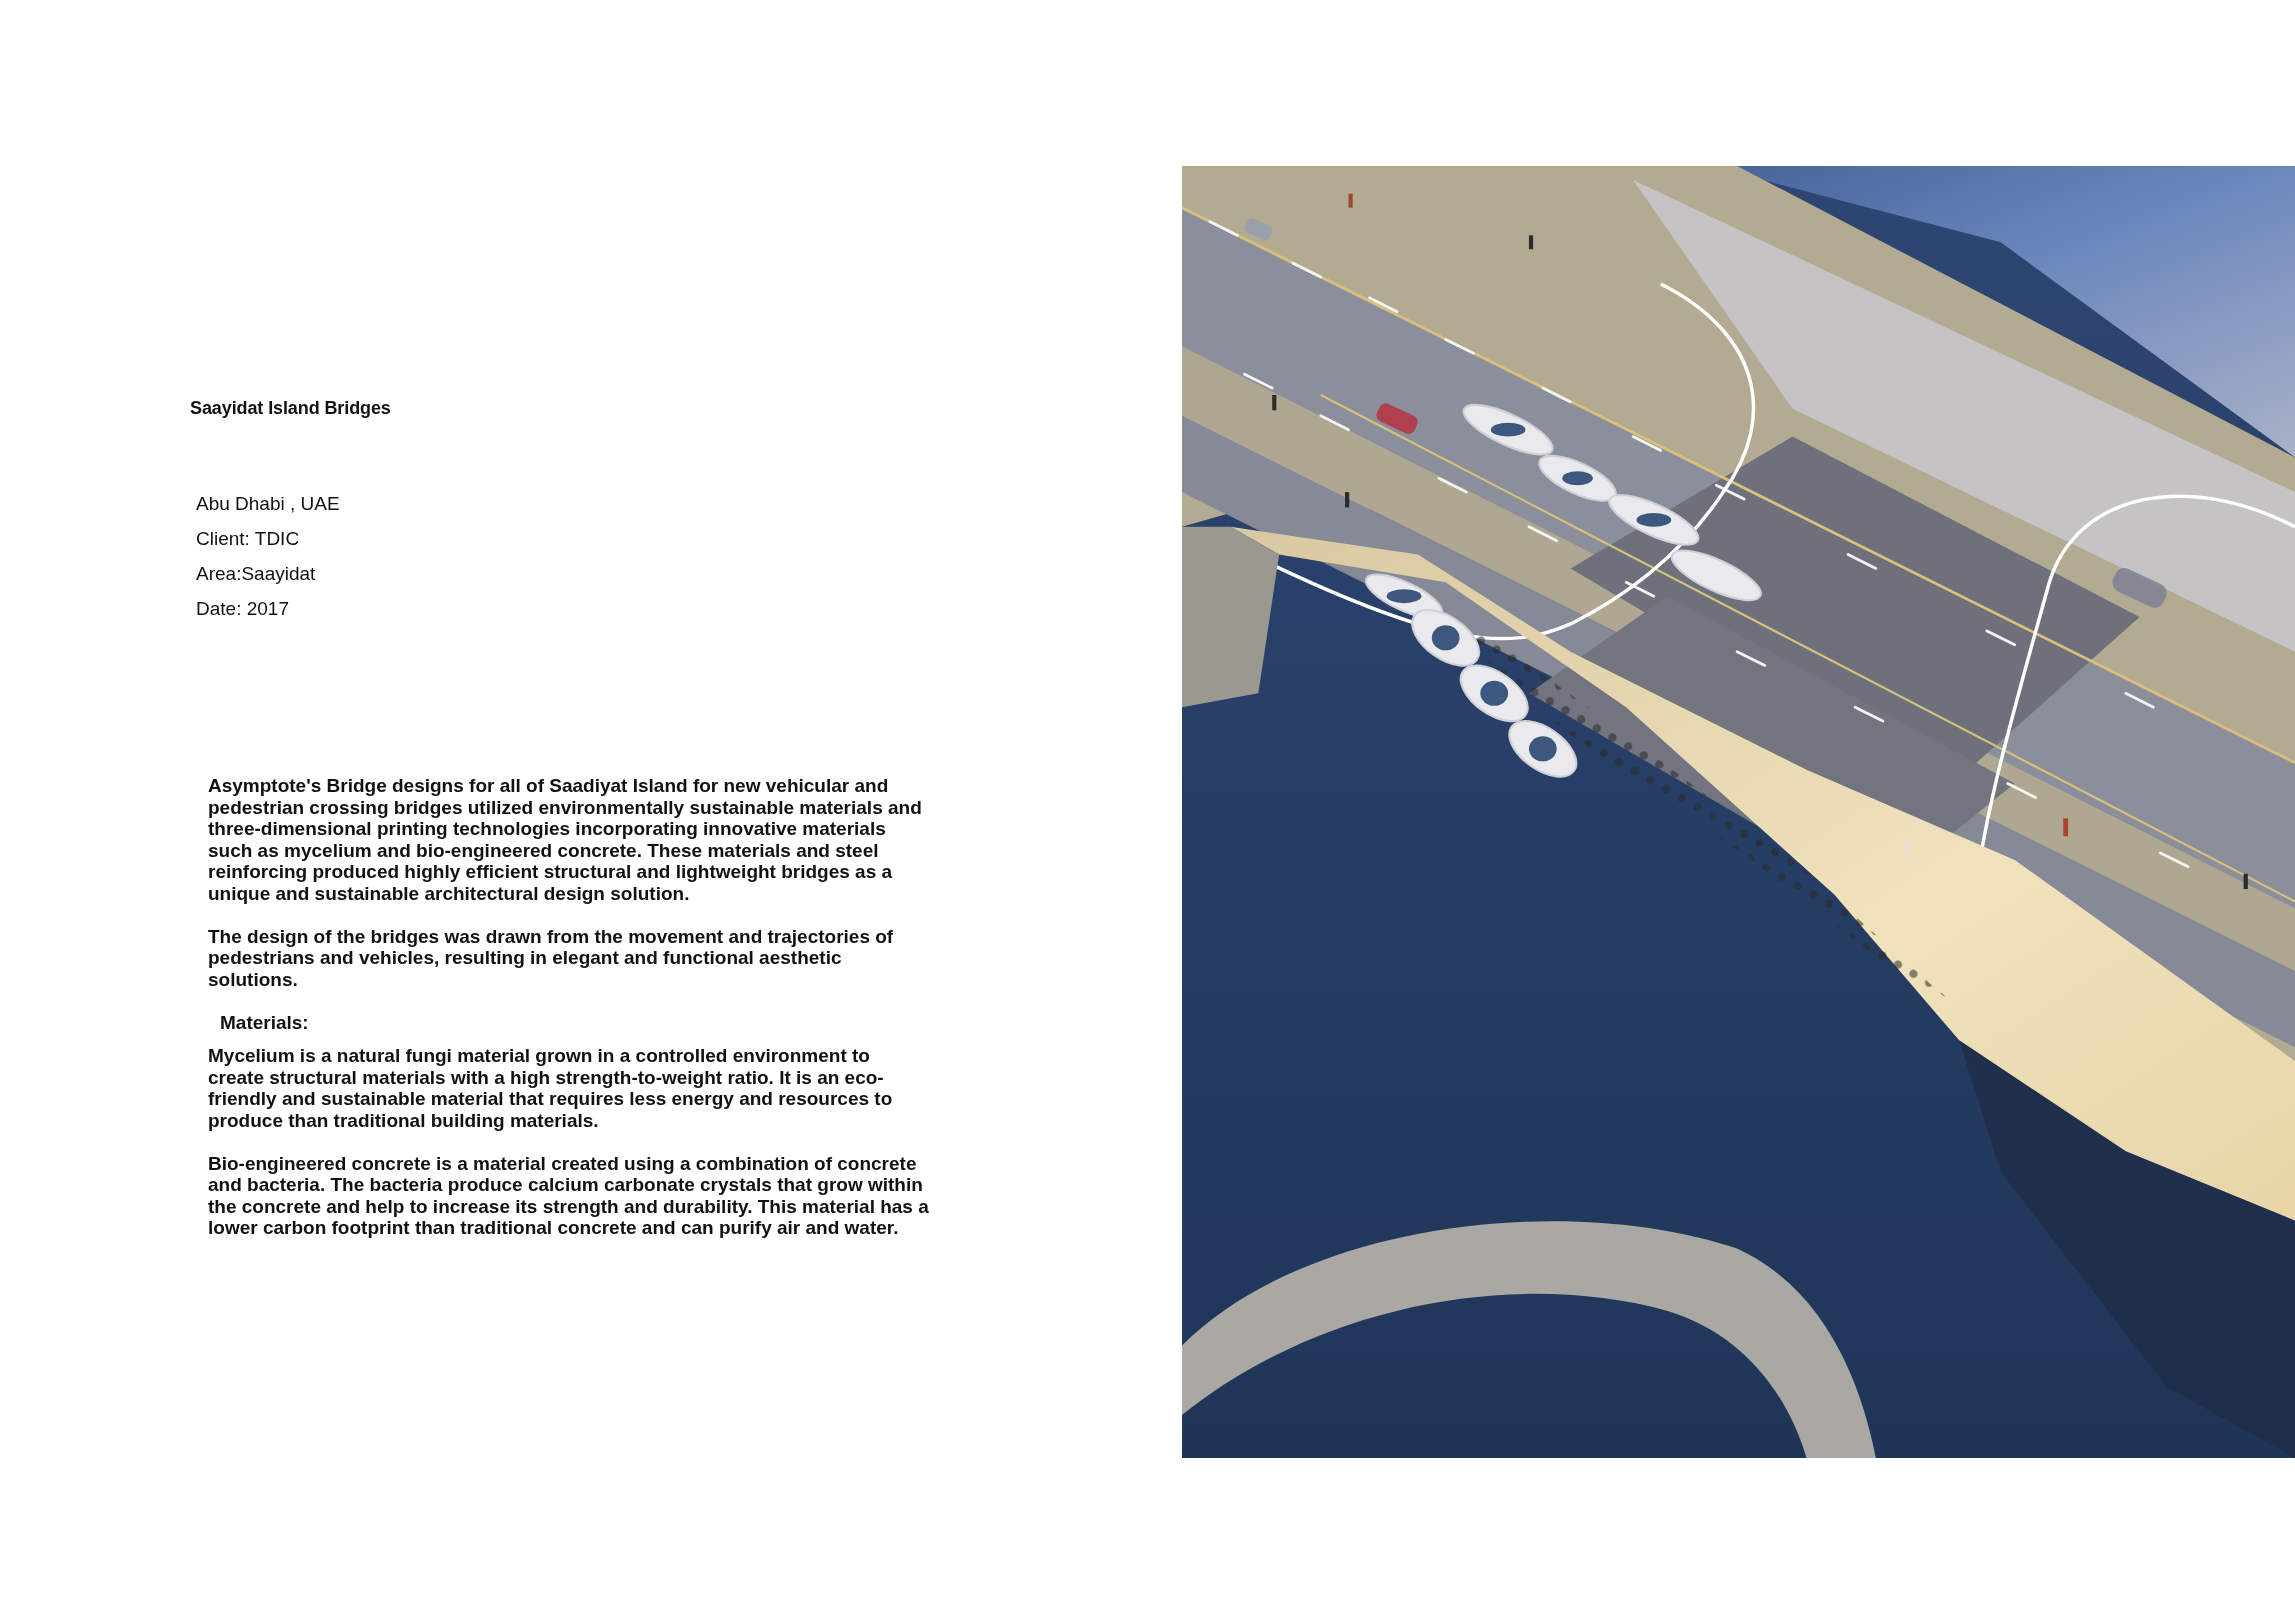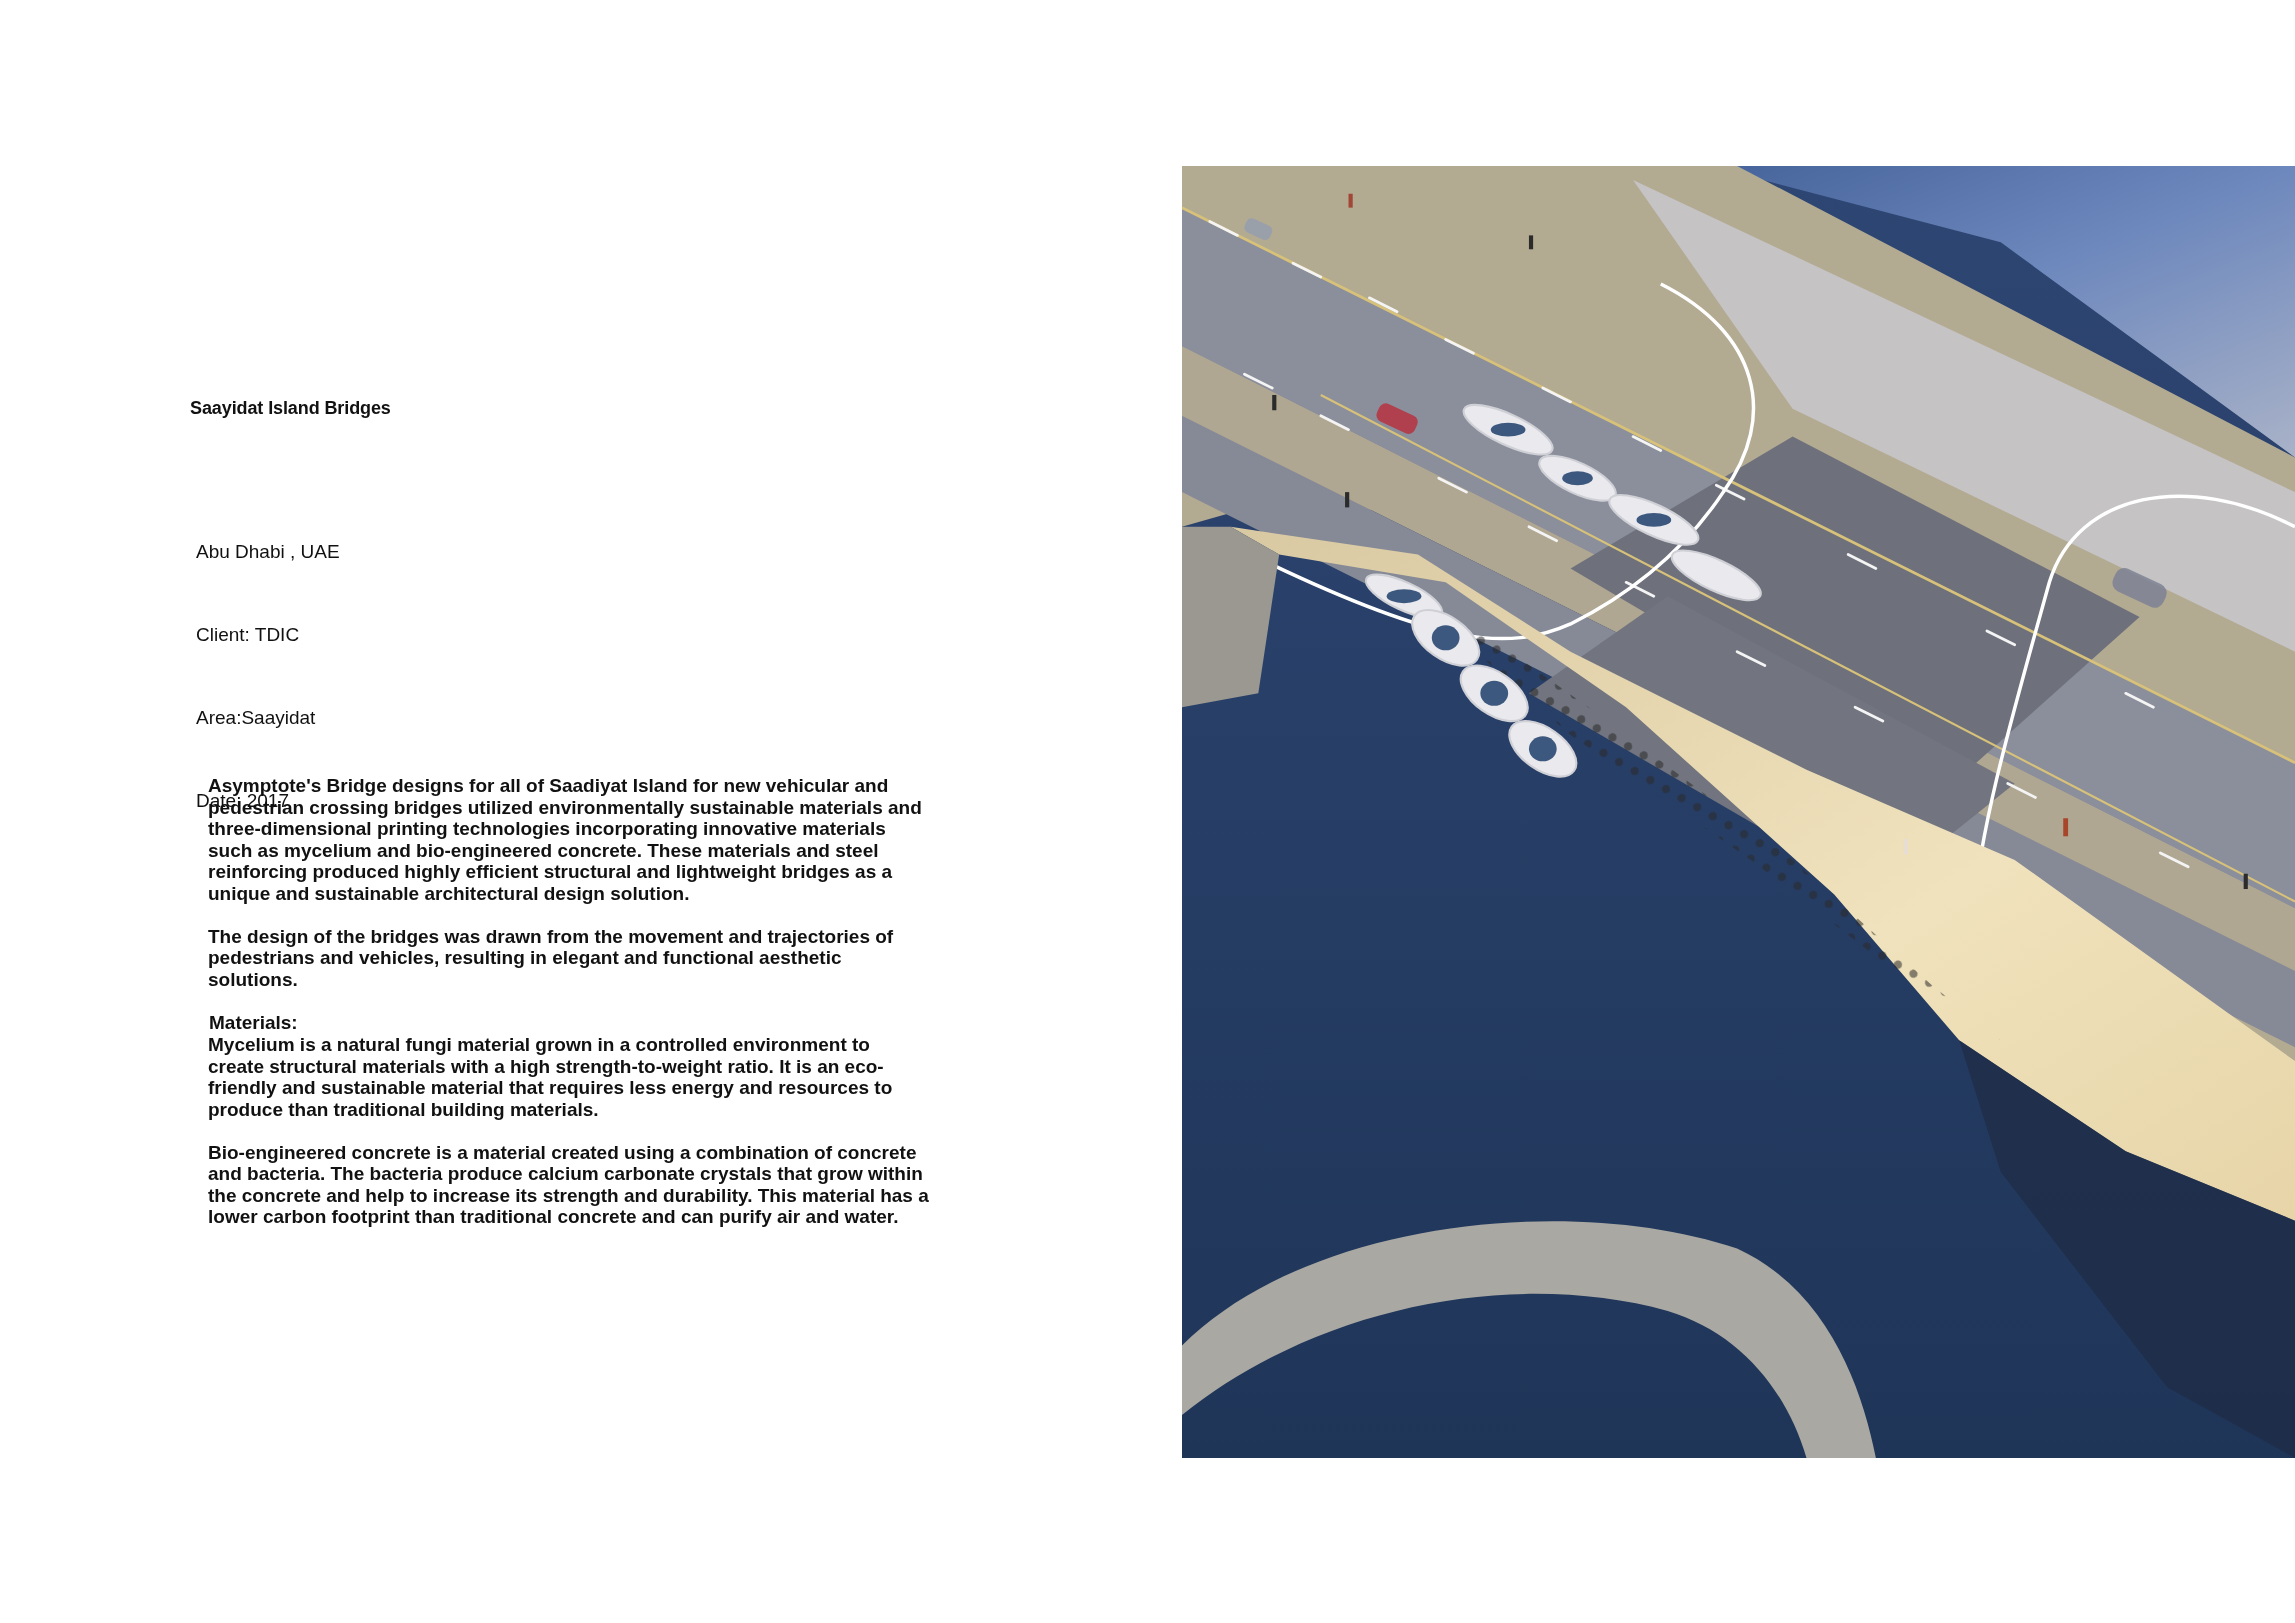--- a/index.html
+++ b/index.html
@@ -1,23 +1,23 @@
 <!DOCTYPE html>
 <html style="font-size:11px"><head>
   <meta charset="utf-8">
   <style>
     html, body { margin: 0; padding: 0; background: #ffffff; }
     body { width: 2295px; height: 1623px; position: relative; overflow: hidden;
            font-family: "Liberation Sans", sans-serif; color: #111111; }
     .title { position: absolute; left: 190px; top: 398px; font-size: 18px; font-weight: bold; margin: 0; letter-spacing: -0.1px; }
     .meta { position: absolute; left: 196px; top: 486px; font-size: 19px; line-height: 35px; }
-    .meta div { white-space: nowrap; margin-top: 48px; }
+    .meta div { white-space: nowrap; }
     .body { position: absolute; left: 208px; top: 775px; width: 722px; font-size: 19px; line-height: 21.5px; font-weight: bold; }
     .body p { margin: 0 0 21.5px 0; }
-    .body p.materials-head { margin: 1px; }
+    .body p.materials-head { margin: 12px; }
     .figure { position: absolute; left: 1182px; top: 166px; width: 1113px; height: 1292px; overflow: hidden; background: #2c4468; }
     .figure svg { display: block; width: 100%; height: 100%; }
   </style>
 </head>
 <body>
 
 <h1 class="title">Saayidat Island Bridges</h1>
 
 <div class="meta">
   <div>Abu Dhabi , UAE</div>

